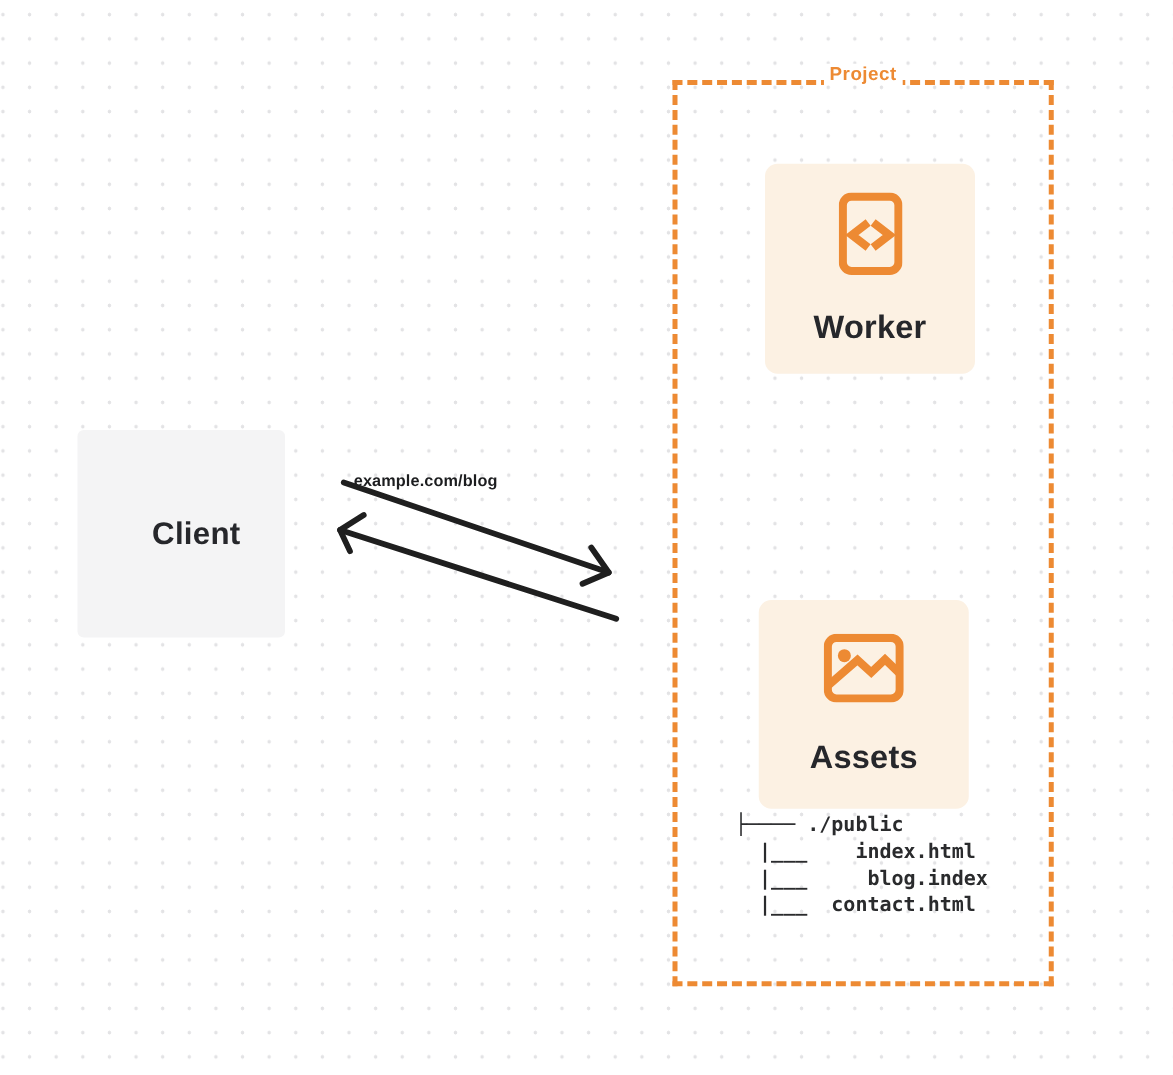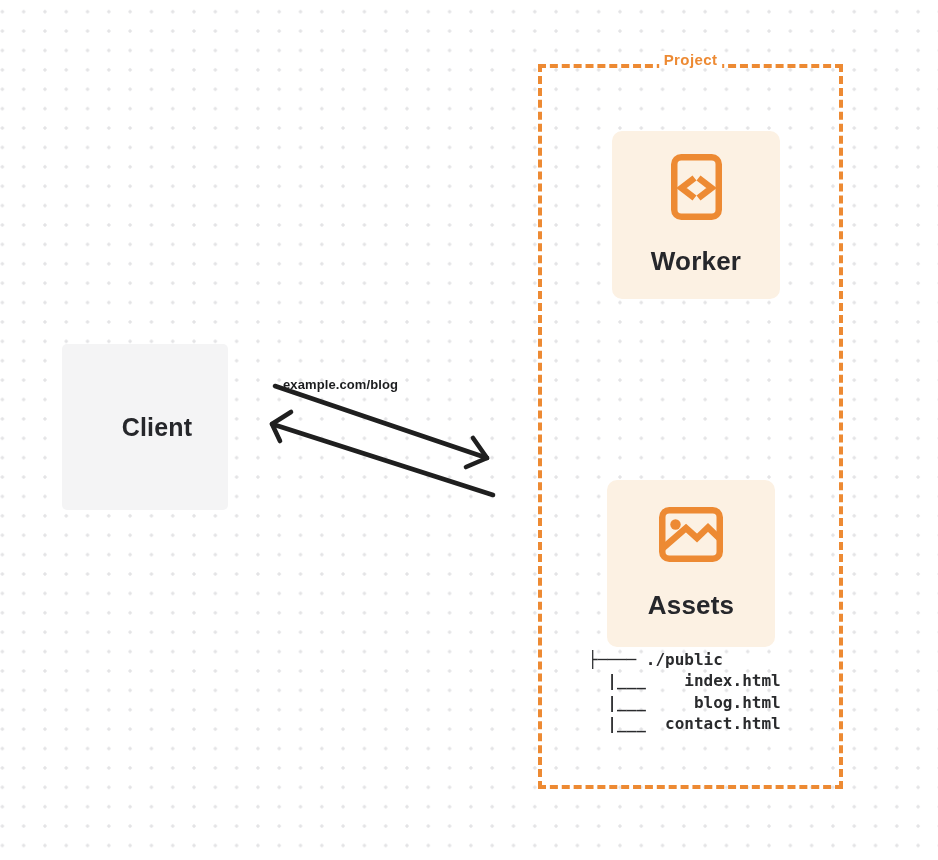--- a/index.html
+++ b/index.html
@@ -114,17 +114,17 @@
           <rect x="3.25" y="3.25" width="44.5" height="59.5" rx="7"></rect>
           <path d="M23.5 24 L10.5 34 L23.5 44" stroke-linejoin="miter"></path>
           <path d="M27.5 24 L40.5 34 L27.5 44" stroke-linejoin="miter"></path>
         </g>
       </svg>
       <span class="node-label">Worker</span>
     </div>
 
     <pre class="file-tree">├──── ./public
   |___    index.html
-  |___     blog.html
+  |___     blog.index
   |___  contact.html</pre>
   </div>
 
 </div>
 
 </body></html>

